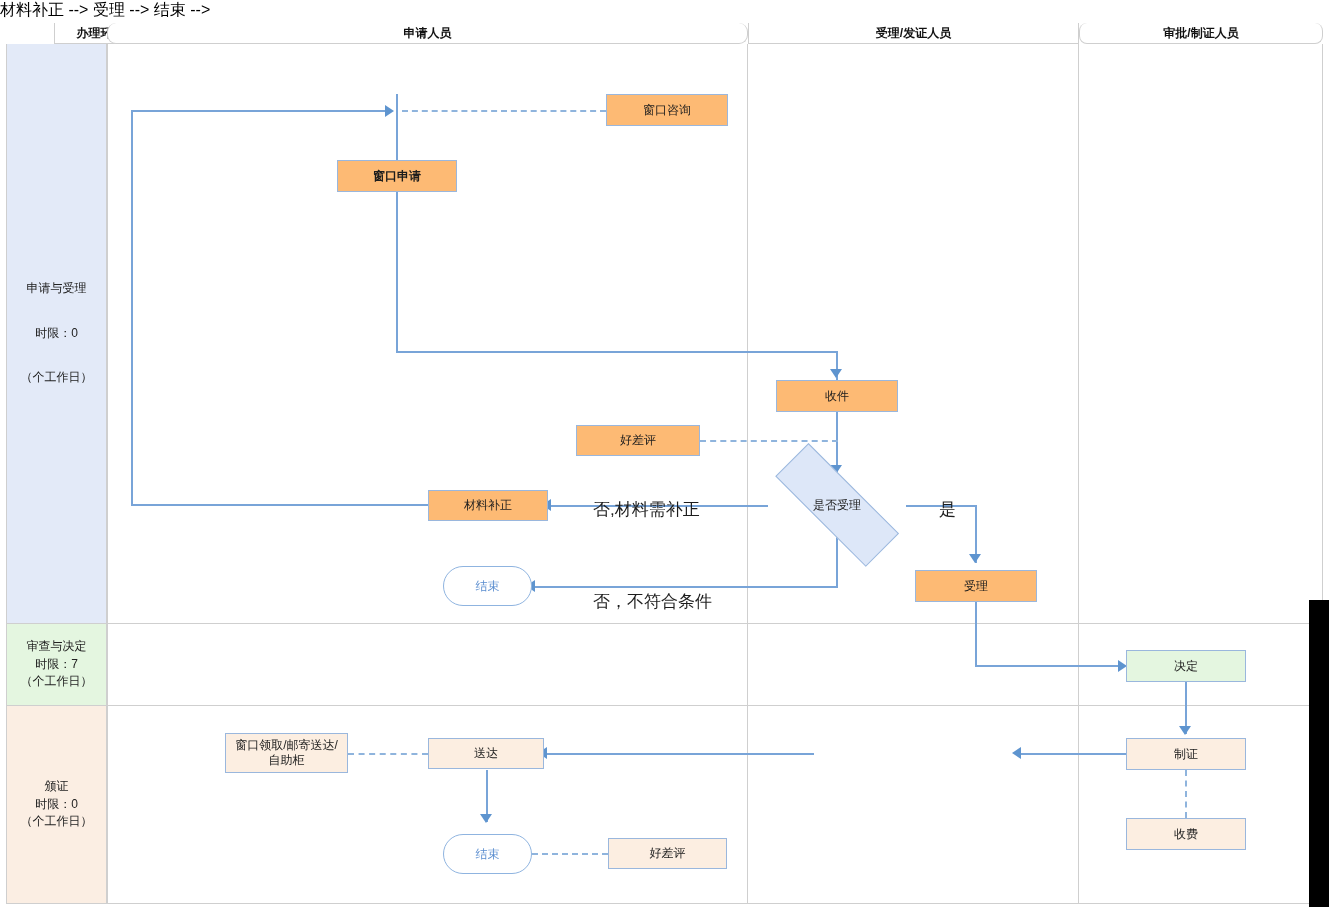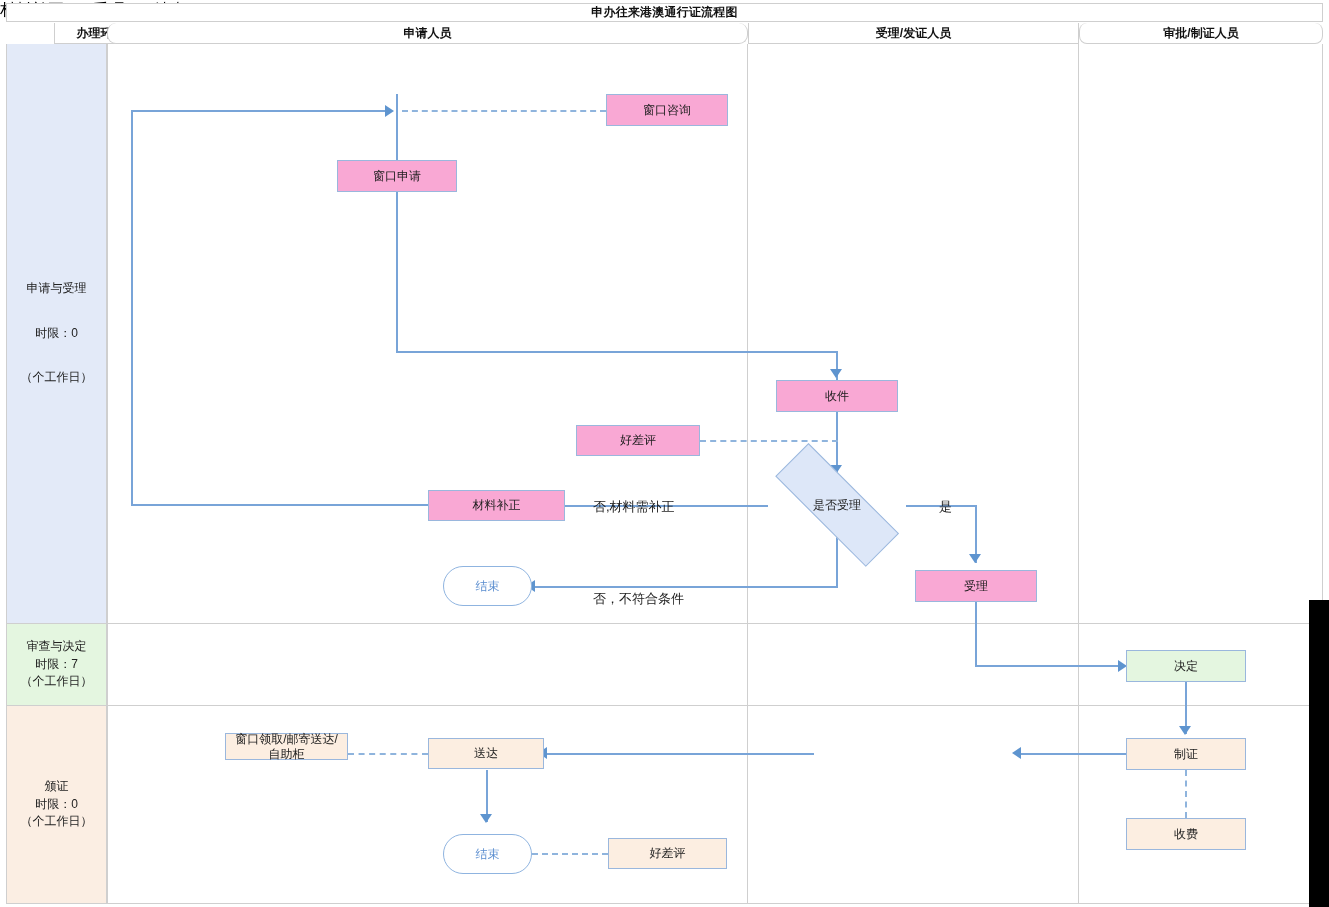--- a/index.html
+++ b/index.html
@@ -75,21 +75,21 @@
   .node {
     position: absolute;
     box-sizing: border-box;
     display: flex; align-items: center; justify-content: center;
     text-align: center;
     font-size: 12px;
     line-height: 1.35;
     z-index: 5;
   }
   .node.rect   { border: 1px solid #9ab7dd; }
-  .node.blue   { background: #f9a8d4; color: #1d1d1d; }
+  .node.blue   { background: #fdba74; color: #1d1d1d; }
   .node.green  { background: #e4f6e0; color: #1d1d1d; }
   .node.peach  { background: #fceee1; color: #1d1d1d; }
   .node.term {
     background: #ffffff;
     border: 1px solid #8fb4e0;
     border-radius: 22px;
     color: #5b8ed0;
   }
   .node.diamond {
     background: transparent;
@@ -109,41 +109,38 @@
   .h { height: 0; border-top: 2px solid #78a4d8; }
   .v { width: 0;  border-left: 2px solid #78a4d8; }
   .h.dash { border-top: 2px dashed #8fb4dd; }
   .v.dash { border-left: 2px dashed #8fb4dd; }
   .arrow { position: absolute; width: 0; height: 0; z-index: 3; }
   .arrow.down  { border-left: 6px solid transparent; border-right: 6px solid transparent; border-top: 9px solid #5e94cf; }
   .arrow.right { border-top: 6px solid transparent; border-bottom: 6px solid transparent; border-left: 9px solid #5e94cf; }
   .arrow.left  { border-top: 6px solid transparent; border-bottom: 6px solid transparent; border-right: 9px solid #5e94cf; }
   .elabel {
     position: absolute;
-    font-size: 13px; color: #1d1d1d;
+    font-size: 17px; color: #1d1d1d;
     background: transparent;
     white-space: nowrap;
     z-index: 4;
   }
   
   #black-bar {
     position: absolute;
     background: #000;
     z-index: 30;
   }
 </style>
 </head>
 <body>
 
 <div id="page">
 
   
-  <div id="title-bar">
-    <span class="t">申办往来港澳通行证流程图</span>
-  </div>
 
   
   <div class="hdr" id="hdr-0">办理环节</div>
   <div class="hdr" id="hdr-1">申请人员</div>
   <div class="hdr" id="hdr-2">受理/发证人员</div>
   <div class="hdr" id="hdr-3">审批/制证人员</div>
 
   
   <div class="lane-label" id="lane-0" style="top:44px;height:580px;background:#e3eaf8;gap:27px;">
     <span>申请与受理</span>
@@ -249,47 +246,47 @@
   
   <div class="elabel" style="left:593px;top:498px;">否,材料需补正</div>
   <div class="elabel" style="left:593px;top:590px;">否，不符合条件</div>
   <div class="elabel" style="left:939px;top:498px;">是</div>
 
   
 
 
   <div class="node rect blue" style="left:606px;top:94px;width:122px;height:32px;">窗口咨询</div>
 
-  <div class="node rect blue" style="left:337px;top:160px;width:120px;height:32px;">窗口申请</div>
+  <div class="node rect blue" style="left:337px;top:160px;width:120px;height:32px;font-weight:bold;">窗口申请</div>
 
   <div class="node rect blue" style="left:776px;top:380px;width:122px;height:32px;">收件</div>
 
   <div class="node rect blue" style="left:576px;top:425px;width:124px;height:31px;">好差评</div>
 
   <div class="node diamond" style="left:748px;top:473px;width:178px;height:64px;">
     <span class="dmshape"></span>
     <span class="dmlabel">是否受理</span>
   </div>
 
-  <div class="node rect blue" style="left:428px;top:490px;width:137px;height:31px;text-align:center;">材料补正</div>
+  <div class="node rect blue" style="left:428px;top:490px;width:120px;height:31px;text-align:center;">材料补正</div>
 
   <div class="node term" style="left:443px;top:566px;width:89px;height:40px;">结束</div>
 
   <div class="node rect blue" style="left:915px;top:570px;width:122px;height:32px;">受理</div>
 
   <div class="node rect green" style="left:1126px;top:650px;width:120px;height:32px;">决定</div>
 
   <div class="node rect peach" style="left:1126px;top:738px;width:120px;height:32px;">制证</div>
 
   <div class="node rect peach" style="left:1126px;top:818px;width:120px;height:32px;">收费</div>
 
 
   <div class="node rect peach" style="left:428px;top:738px;width:116px;height:31px;">送达</div>
 
-  <div class="node rect peach" style="left:225px;top:733px;width:123px;height:27px;flex-direction:column;line-height:1.25;">
+  <div class="node rect peach" style="left:225px;top:733px;width:123px;height:40px;flex-direction:column;line-height:1.25;">
     <span>窗口领取/邮寄送达/</span>
     <span>自助柜</span>
   </div>
 
   <div class="node term" style="left:443px;top:834px;width:89px;height:40px;">结束</div>
 
   <div class="node rect peach" style="left:608px;top:838px;width:119px;height:31px;">好差评</div>
 
   
   <div id="black-bar" style="left:1309px;top:600px;width:20px;height:307px;"></div>

